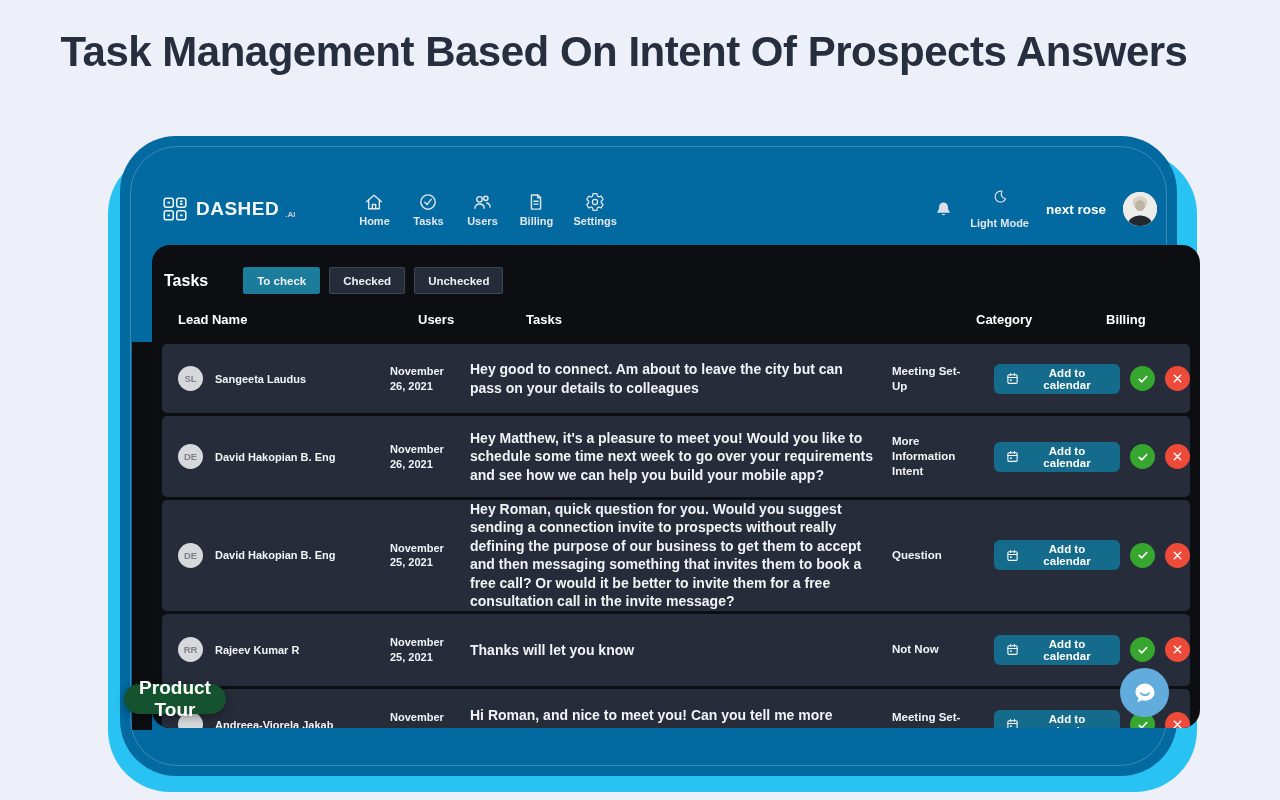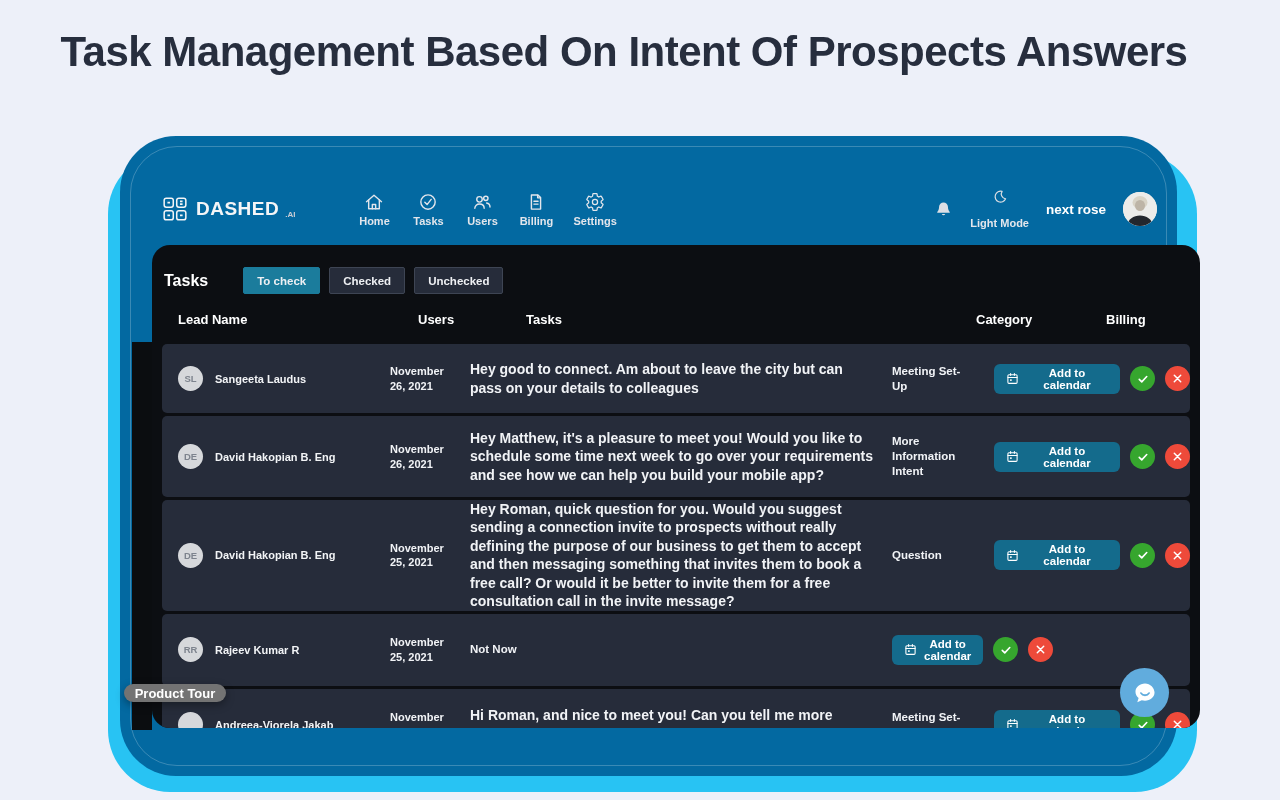--- a/index.html
+++ b/index.html
@@ -92,23 +92,23 @@
     display: flex; align-items: center; gap: 7px;
   }
   .circle-btn {
     width: 25px; height: 25px; border-radius: 50%; border: none; cursor: pointer;
     display: flex; align-items: center; justify-content: center; flex: 0 0 auto;
   }
   .circle-btn.ok { background: #36a62e; }
   .circle-btn.no { background: #ee4a3a; }
   
   .product-tour {
-    position: absolute; left: 124px; top: 684px; width: 102px; height: 18px;
-    border-radius: 15px; border: none; cursor: pointer; background: #737373;
-    color: #fff; font-family: inherit; font-size: 13px; font-weight: 700;
+    position: absolute; left: 124px; top: 684px; width: 102px; height: 30px;
+    border-radius: 15px; border: none; cursor: pointer; background: #14532d;
+    color: #fff; font-family: inherit; font-size: 19px; font-weight: 700;
     display: flex; align-items: center; justify-content: center; z-index: 20;
     box-shadow: 0 3px 8px rgba(0,0,0,0.35);
   }
   .chat-fab {
     position: absolute; left: 1120px; top: 668px; width: 49px; height: 49px;
     border-radius: 50%; border: none; cursor: pointer; background: #61acdd;
     display: flex; align-items: center; justify-content: center; z-index: 20;
   }
   svg { display: block; }
 </style>
@@ -348,20 +348,21 @@
             </button>
           </div>
         </div>
 
         <div class="tbl-grid task-row">
           <div class="lead-cell">
             <span class="avatar-initials">RR</span>
             <span class="lead-name">Rajeev Kumar R</span>
           </div>
           <div class="date-cell">November 25, 2021</div>
+          <div class="task-text">Thanks will let you know</div>
           <div class="category-cell">Not Now</div>
           <div class="actions-cell">
             <button class="cal-btn">
               <span>
                 <svg width="13" height="13" viewBox="0 0 24 24" fill="none" stroke="#fff" stroke-width="2" stroke-linecap="round">
                   <rect x="3.5" y="5" width="17" height="16" rx="2"></rect>
                     <path d="M3.5 10h17M8.5 2.8v3.4M15.5 2.8v3.4"></path>
                     <rect x="7.5" y="13.5" width="3" height="3" fill="#fff" stroke="none"></rect>
                 </svg>
               </span>

